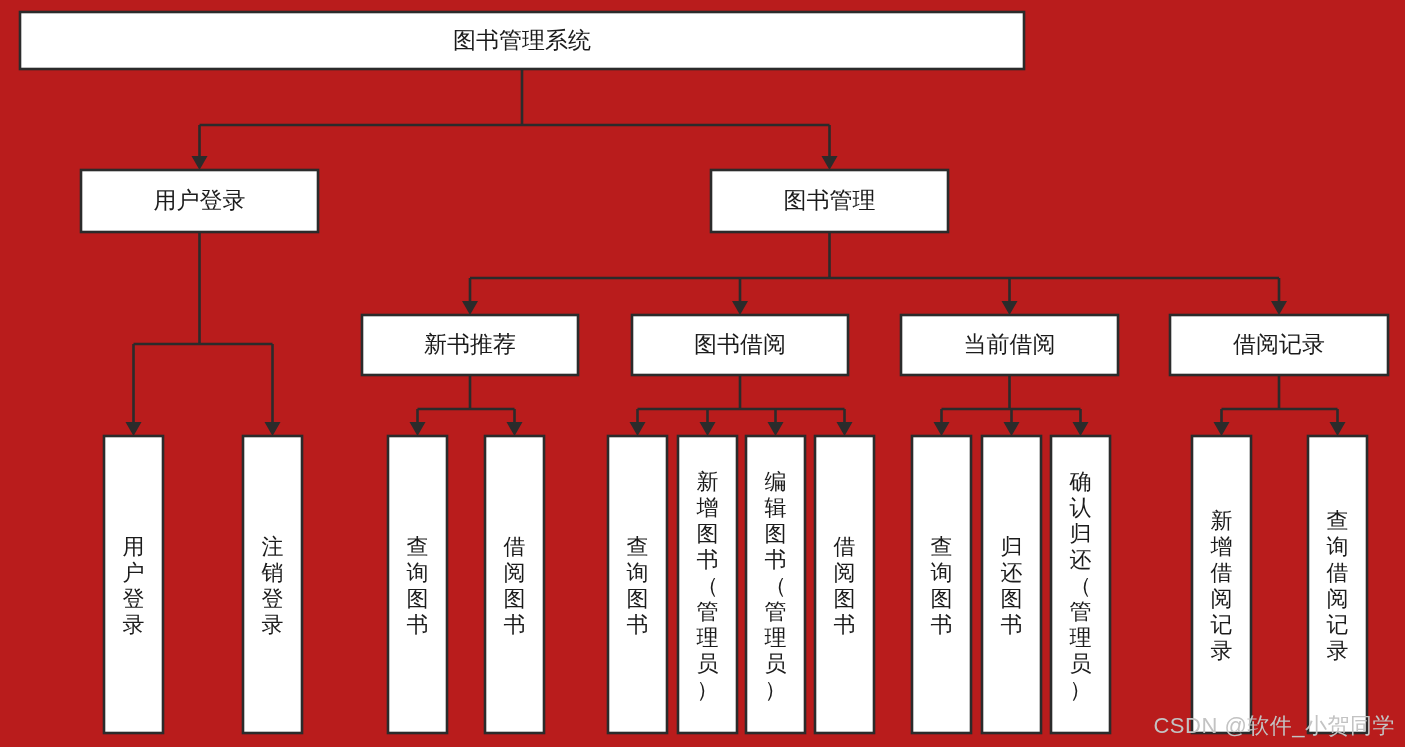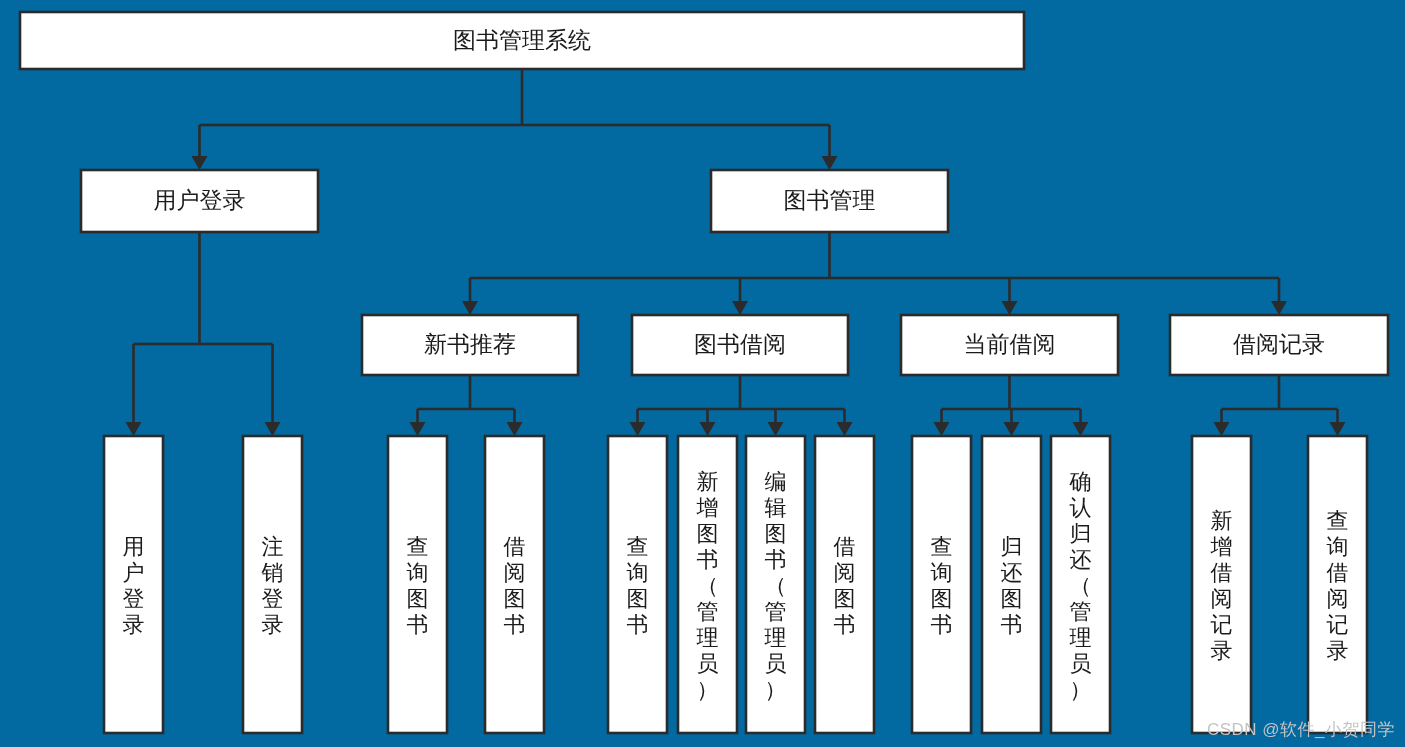--- a/index.html
+++ b/index.html
@@ -10,21 +10,21 @@
   body {
     width: 1405px;
     height: 747px;
     overflow: hidden;
     font-family: "Liberation Sans", "DejaVu Sans", sans-serif;
   }
   #diagram-root {
     position: relative;
     width: 1405px;
     height: 747px;
-    background: #0369a1;
+    background: #b91c1c;
   }
   svg.flow {
     position: absolute;
     top: 0;
     left: 0;
     width: 1405px;
     height: 747px;
   }
   .box-rect {
     fill: #ffffff;
@@ -52,21 +52,21 @@
     font-family: "Liberation Sans", "DejaVu Sans", sans-serif;
     font-size: 22px;
     fill: #1b1b1b;
     text-anchor: middle;
   }
   .watermark {
     position: absolute;
     right: 10px;
     bottom: 6px;
     font-family: "Liberation Sans", "DejaVu Sans", sans-serif;
-    font-size: 17px;
+    font-size: 22px;
     color: #c3c3c3;
     letter-spacing: 0.5px;
     white-space: nowrap;
     user-select: none;
   }
 </style>
 </head>
 <body>
 
 <div id="diagram-root">

